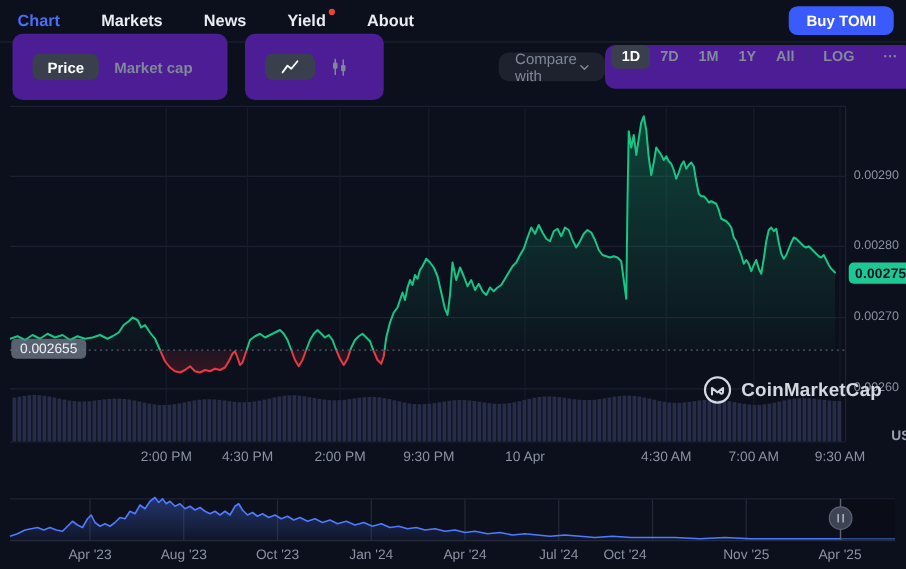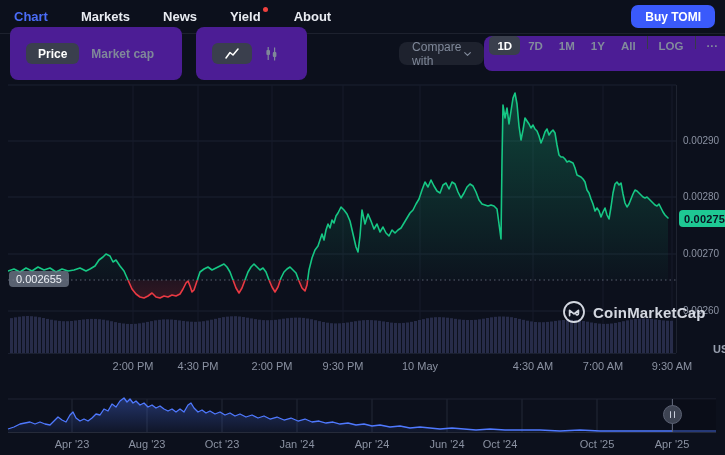--- a/index.html
+++ b/index.html
@@ -348,43 +348,43 @@
       <span class="ylab" style="top: 305px;">0.00260</span>
     </div>
   <div class="usd">USD</div>
   <div class="badge">0.00275</div>
   <div class="pill-prev">0.002655</div>
   <div id="xlabels">
       <span class="xlab" style="left: 133px; text-align: center;">2:00 PM</span>
       <span class="xlab" style="left: 198px;">4:30 PM</span>
       <span class="xlab" style="left: 272px;">2:00 PM</span>
       <span class="xlab" style="left: 343px;">9:30 PM</span>
-      <span class="xlab" style="left: 420px;">10 May</span>
+      <span class="xlab" style="left: 420px;">10 Apr</span>
       <span class="xlab" style="left: 533px;">4:30 AM</span>
       <span class="xlab" style="left: 603px;">7:00 AM</span>
       <span class="xlab" style="left: 672px;">9:30 AM</span>
     </div>
 
   <div class="watermark">
     <svg width="24" height="24" viewBox="0 0 24 24">
       <circle cx="12" cy="12" r="10" fill="none" stroke="#e3e7ef" stroke-width="1.8"></circle>
       <path d="M7.6 15.6 V10.4 L12 13.9 L16.4 10.4 V13.4 C16.4 15.2 14.5 15.5 14.0 14.0" fill="none" stroke="#e3e7ef" stroke-width="1.7" stroke-linecap="round" stroke-linejoin="round"></path>
     </svg>
     <span>CoinMarketCap</span>
   </div>
 
   <div id="navlabels">
       <span class="navlab" style="left: 72px;">Apr '23</span>
       <span class="navlab" style="left: 147px;">Aug '23</span>
       <span class="navlab" style="left: 222px;">Oct '23</span>
       <span class="navlab" style="left: 297px;">Jan '24</span>
       <span class="navlab" style="left: 372px;">Apr '24</span>
-      <span class="navlab" style="left: 447px;">Jun '24</span>
+      <span class="navlab" style="left: 447px;">Jul '24</span>
       <span class="navlab" style="left: 500px;">Oct '24</span>
-      <span class="navlab" style="left: 597px;">Oct '25</span>
+      <span class="navlab" style="left: 597px;">Nov '25</span>
       <span class="navlab" style="left: 672px;">Apr '25</span>
     </div>
   <div class="handle">
       <i></i>
       <i></i>
     </div>
 
 </div>
 
 </body></html>

